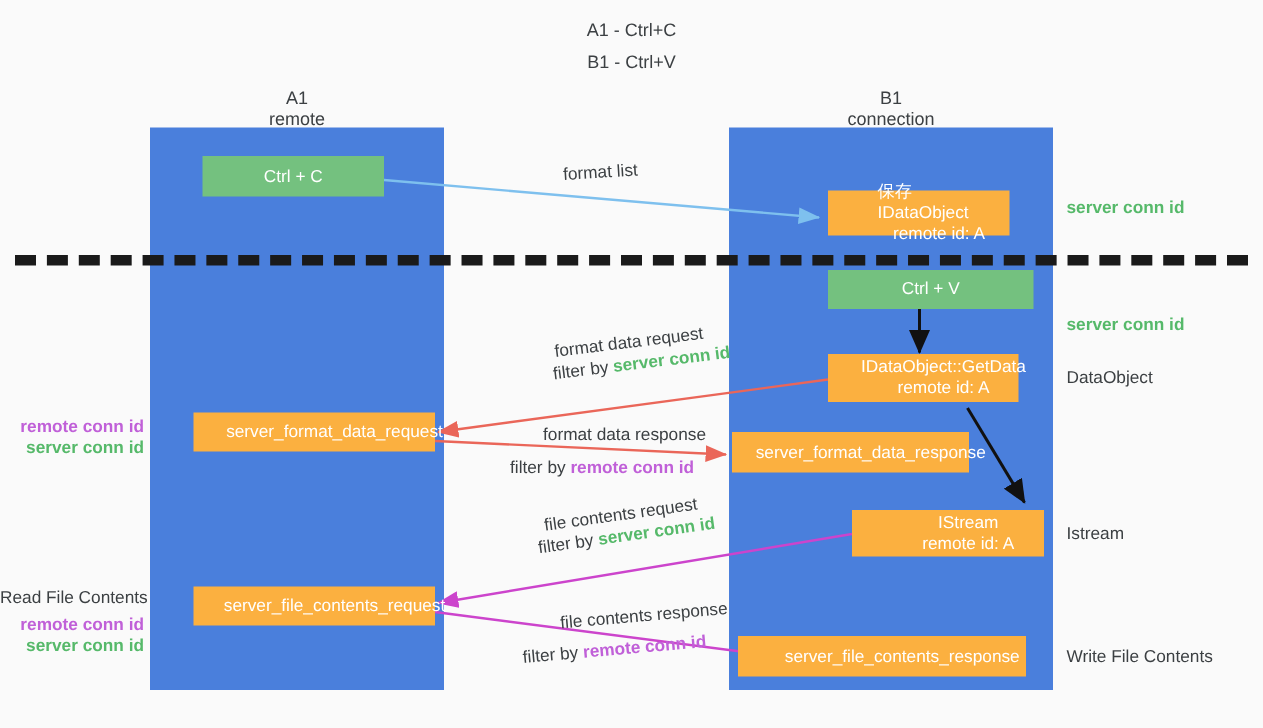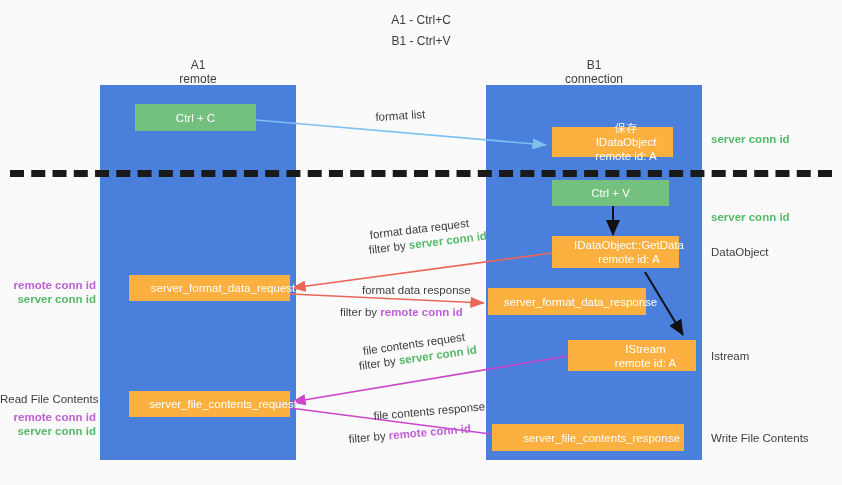--- a/index.html
+++ b/index.html
@@ -70,21 +70,20 @@
   }
 
   
   .node {
     position: absolute;
     box-sizing: border-box;
     display: flex;
     flex-direction: column;
     align-items: center;
     justify-content: center;
-    text-align: center;
     color: #ffffff;
     font-size: 11.5px;
     line-height: 14px;
     padding: 3px 6px;
   }
   .node.green  { background: #74c17f; }
   .node.orange { background: #fbb040; padding-left: 33px; }
   .node .l2 { display: block; }
 
   
@@ -175,21 +174,21 @@
 
   <div class="node orange" style="left:129px; top:391px; width:161px; height:26px;">
     <span>server_file_contents_request</span>
   </div>
 
   <div class="node orange" style="left:552px; top:127px; width:121px; height:30px;">
     <span>保存IDataObject</span>
     <span class="l2">remote id: A</span>
   </div>
 
-  <div class="node green" style="left:552px; top:180px; width:117px; height:26px;">
+  <div class="node green" style="left:552px; top:180px; width:137px; height:26px;">
     <span>Ctrl + V</span>
   </div>
 
   <div class="node orange" style="left:552px; top:236px; width:127px; height:32px;">
     <span>IDataObject::GetData</span>
     <span class="l2">remote id: A</span>
   </div>
 
   <div class="node orange" style="left:488px; top:288px; width:158px; height:27px;">
     <span>server_format_data_response</span>

